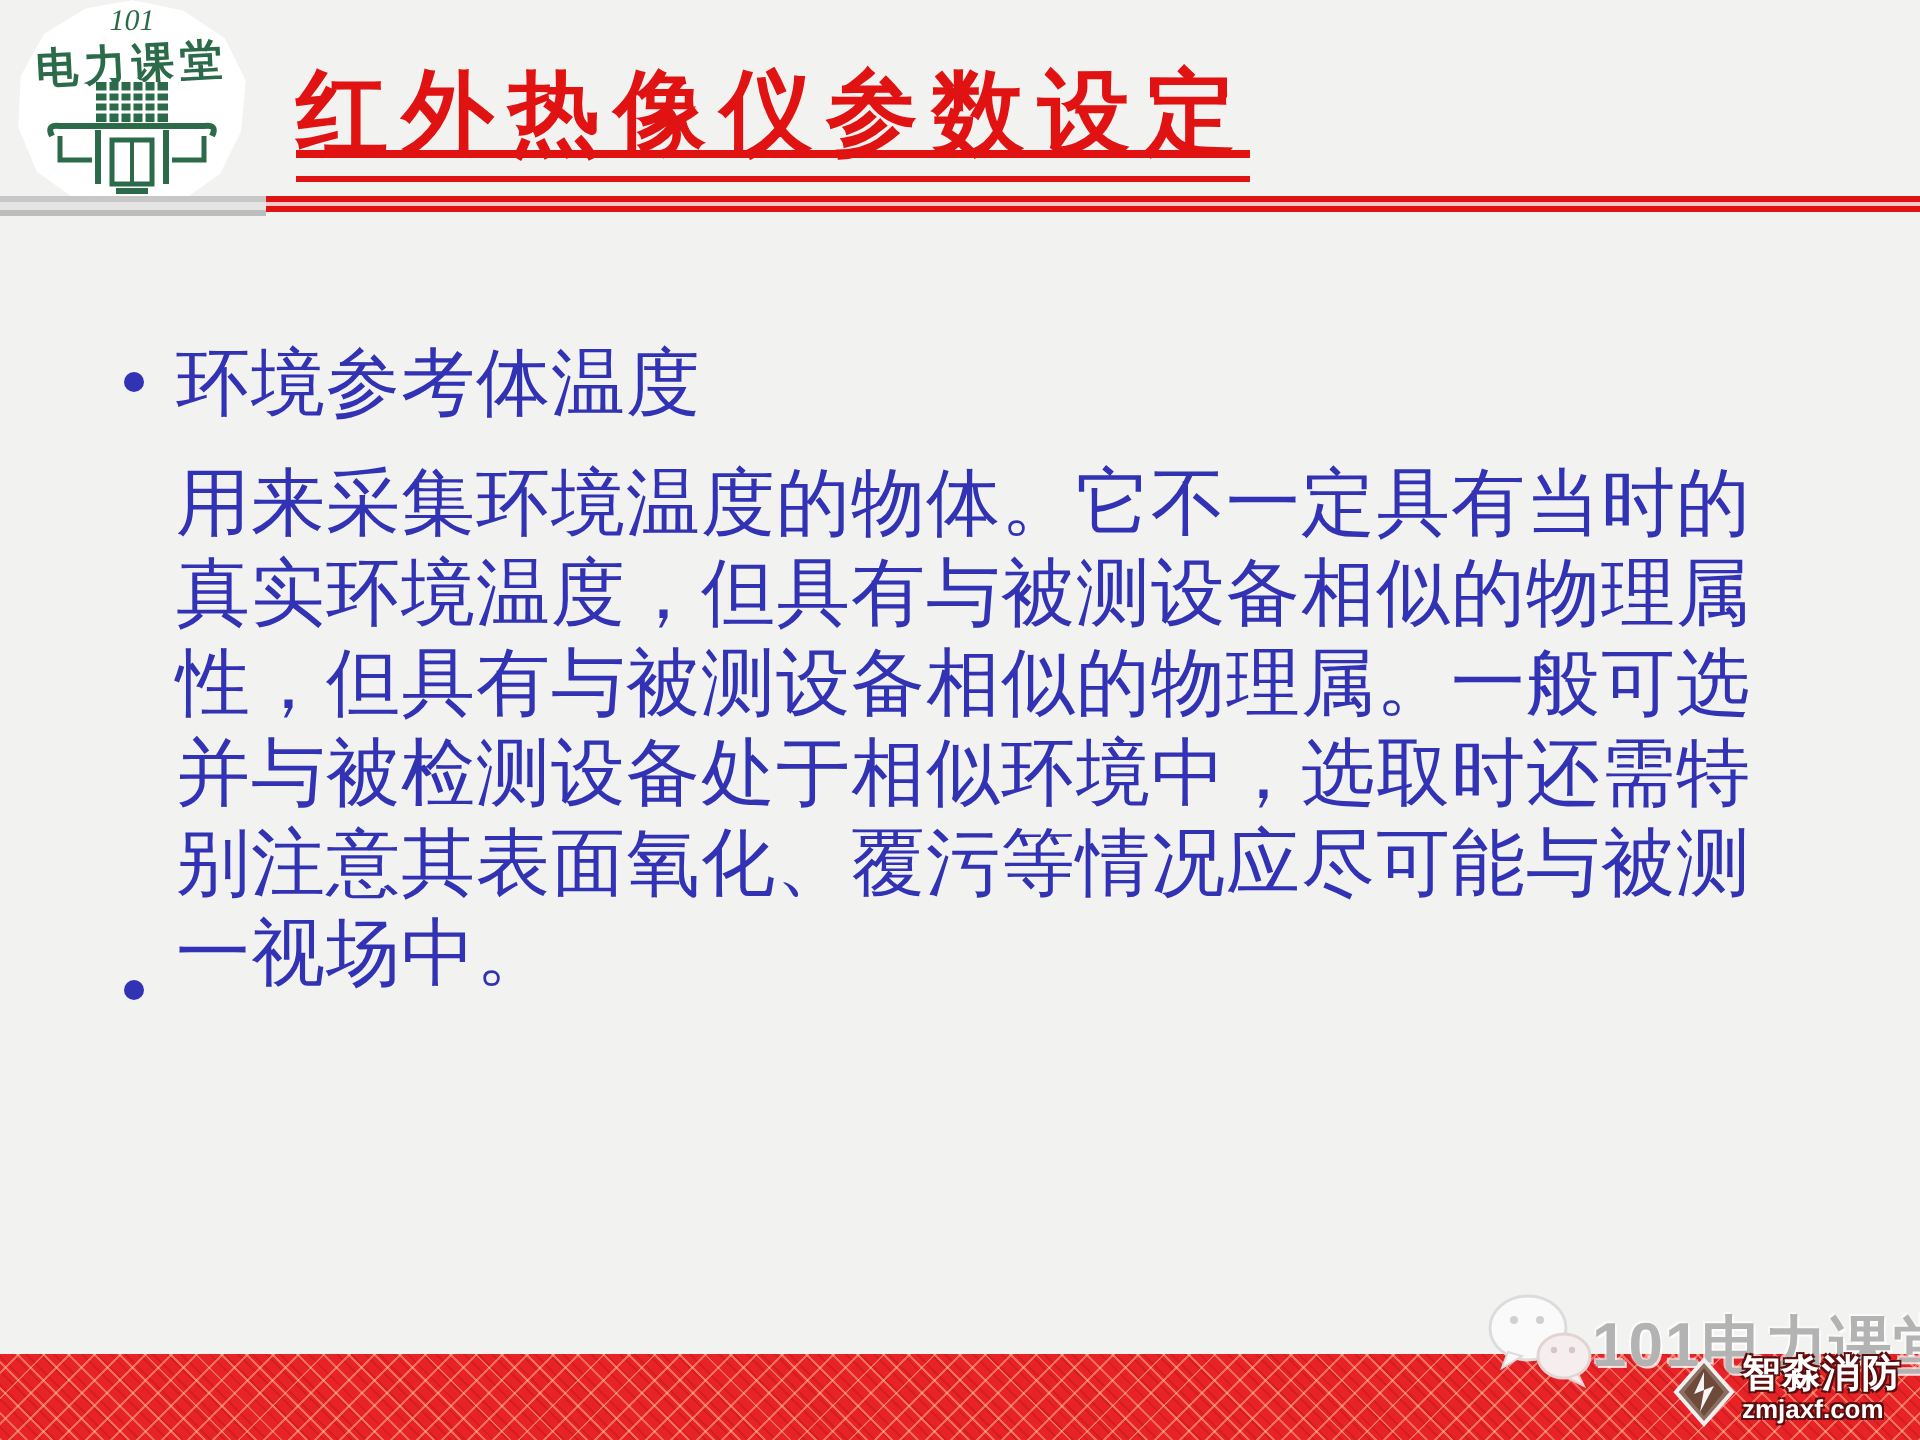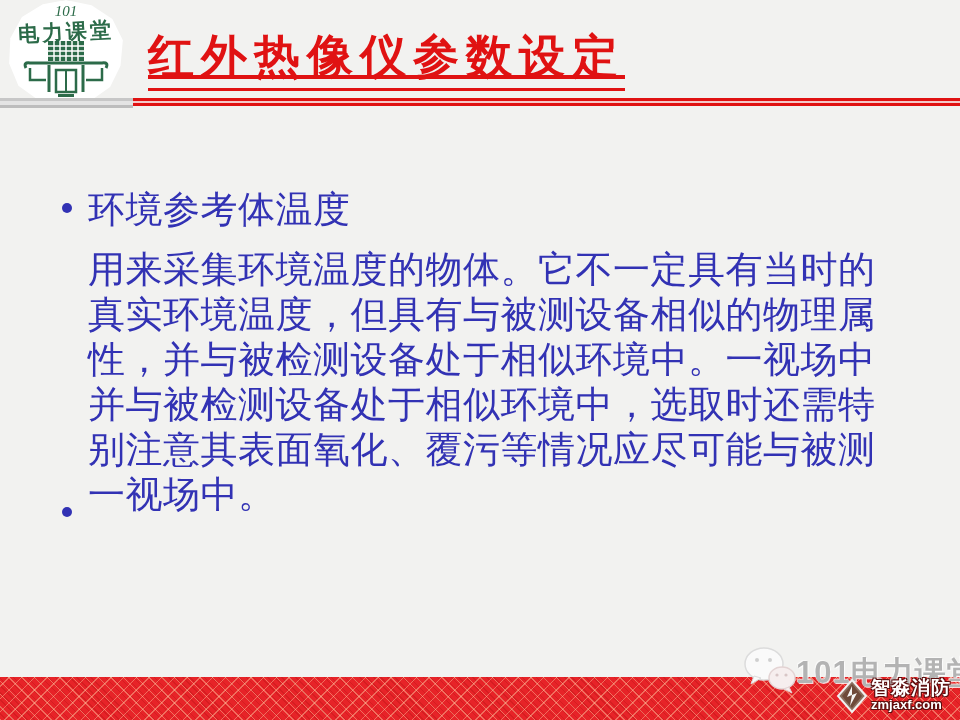--- a/index.html
+++ b/index.html
@@ -23,21 +23,21 @@
   .title{position:absolute;left:148px;top:28px;font-size:46px;font-weight:bold;
     color:#e01212;letter-spacing:7px;line-height:58px;white-space:nowrap;
     border-bottom:3px solid #e01212;padding-bottom:2px;text-decoration:underline;}
   .bar-gray{position:absolute;left:0;top:98px;width:133px;height:10px;
     background:linear-gradient(to bottom,#c7c7c7 0 3px,#e4e4e4 3px 7px,#bdbdbd 7px 10px);}
   .bar-red{position:absolute;left:133px;top:98px;width:827px;height:8px;
     background:linear-gradient(to bottom,#e01212 0 3px,#f5caca 3px 5px,#e01212 5px 8px);}
 
   
   .content{position:absolute;left:58px;top:170px;width:850px;color:#3232b4;}
-  .bullet-row{display:flex;align-items:flex-start;margin-top:17px;}
+  .bullet-row{display:flex;align-items:flex-start;}
   .bullet-row + .bullet-row{margin-top:15px;align-items:flex-end;}
   .dot-cell{width:30px;flex:0 0 30px;padding-top:16px;}
   .dot{display:block;width:10px;height:10px;border-radius:50%;background:#3232b4;
     margin-left:4px;}
   .text-cell{flex:1;}
   .line{font-size:37px;line-height:45px;white-space:nowrap;letter-spacing:0.5px;}
 
   
   .footer-bar{position:absolute;left:0;bottom:0;width:960px;height:43px;
     background-color:#e72328;
@@ -117,21 +117,21 @@
         <div class="line">环境参考体温度</div>
       </div>
     </div>
     <div class="bullet-row">
       <div class="dot-cell">
         <span class="dot"></span>
       </div>
       <div class="text-cell">
         <div class="line">用来采集环境温度的物体。它不一定具有当时的</div>
         <div class="line">真实环境温度，但具有与被测设备相似的物理属</div>
-        <div class="line">性，并与被检测设备处于相似环境中。一视场中</div>
+        <div class="line">性，但具有与被测设备相似的物理属。一般可选</div>
         <div class="line">并与被检测设备处于相似环境中，选取时还需特</div>
         <div class="line">别注意其表面氧化、覆污等情况应尽可能与被测</div>
         <div class="line">一视场中。</div>
       </div>
     </div>
   </div>
 
   <div class="footer-bar"></div>
 
   <svg class="wm-wechat" viewBox="0 0 56 48">

